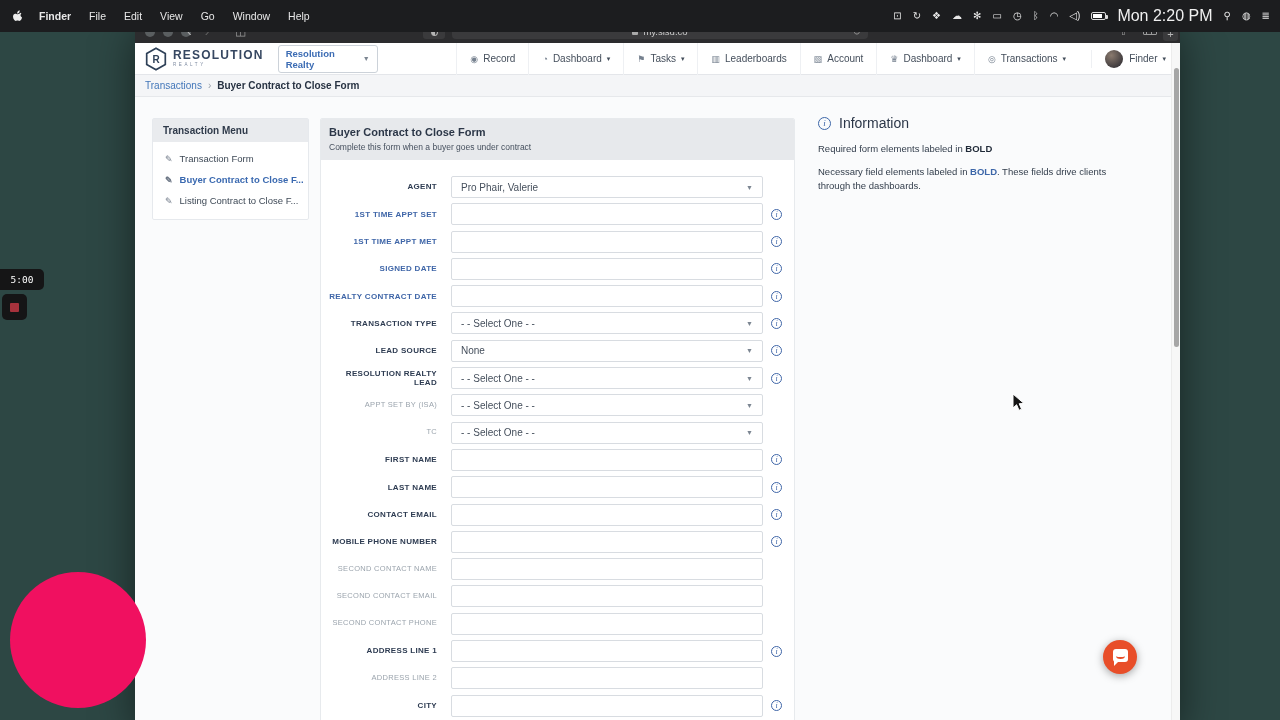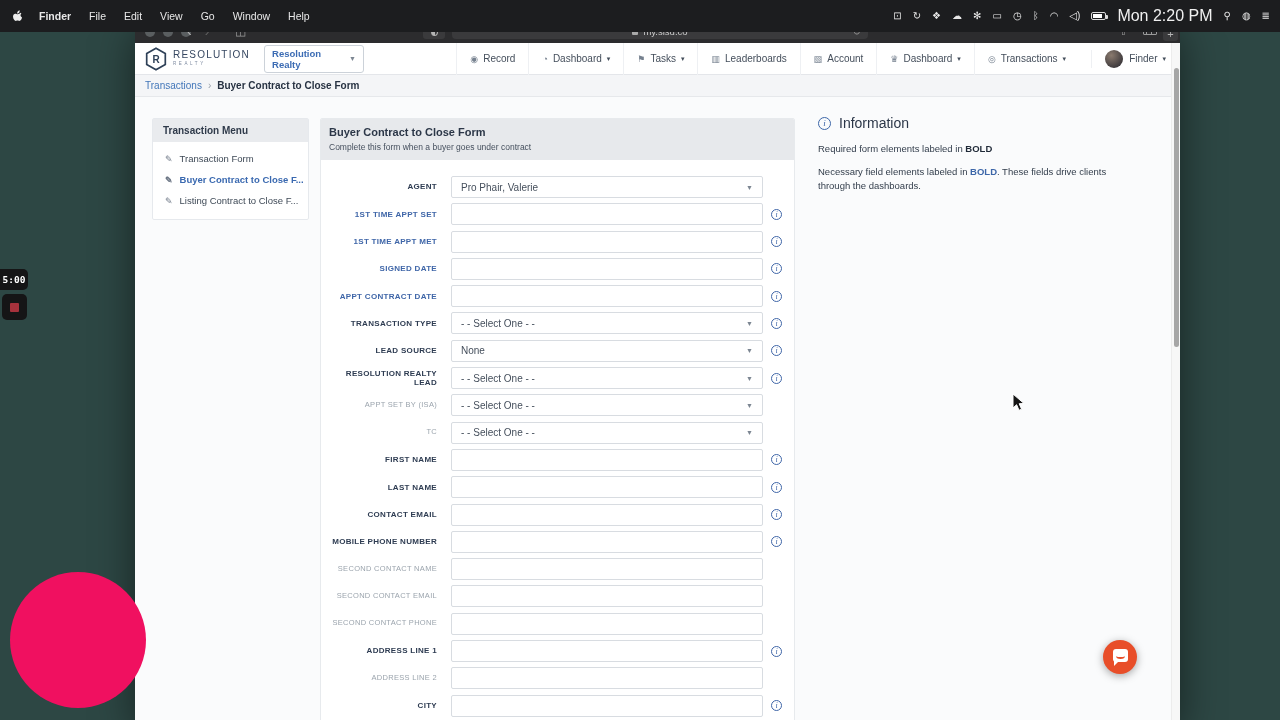--- a/index.html
+++ b/index.html
@@ -42,21 +42,21 @@
   .tabs-ic{width:9px;height:7px;border:1px solid #9a9a9a;border-radius:1px;position:relative}
   .tabs-ic::before{content:'';position:absolute;left:2px;top:-3px;width:9px;height:7px;border:1px solid #9a9a9a;border-radius:1px}
   .plus-btn{position:absolute;right:2px;top:6px;width:15px;height:15px;background:#3a3a3c;border-radius:3px;color:#b5b5b5;
     font-size:11px;display:flex;align-items:center;justify-content:center}
 
   
   .page{position:relative;height:677px;background:#fafbfc}
   .appheader{height:32px;background:#fff;border-bottom:1px solid #e4e6ea;display:flex;align-items:center;padding-left:8px}
   .logo{display:flex;align-items:center;gap:6px;margin-left:2px}
   .logo-txt{display:flex;flex-direction:column;line-height:1}
-  .logo-l1{font-size:10px;font-weight:normal;letter-spacing:1.2px;color:#364761}
+  .logo-l1{font-size:12px;font-weight:bold;letter-spacing:1.2px;color:#364761}
   .logo-l2{font-size:4.5px;letter-spacing:2.6px;color:#7d8aa0;margin-top:2px}
   .team-select{margin-left:14px;width:100px;border:1px solid #ccd2d9;border-radius:3px;padding:2px 7px;display:flex;align-items:center;
     justify-content:space-between;background:#fff}
   .team-select .val{color:#3c6cb4;font-size:9.5px;font-weight:bold}
   .caret{color:#7c8692;font-size:7px}
   .main-nav{margin-left:auto;display:flex;align-items:stretch;height:32px;margin-right:12px}
   .nav-item{display:flex;align-items:center;padding:0 13px;border-left:1px solid #eef0f3;font-size:10px;color:#444e5b;white-space:nowrap}
   .nav-ic{font-size:9px;color:#76markdown829px;color:#76818f;margin-right:5px}
   .nav-ic{font-size:9px;color:#76818f;margin-right:5px}
   .nav-caret{font-size:7px;color:#444e5b;margin-left:5px}
@@ -105,22 +105,22 @@
   .ip-p{font-size:9.5px;color:#323d4b;line-height:1.55;margin-top:11px}
   .ip-p + .ip-p{margin-top:8px}
   .b-dark{font-weight:bold;color:#1f2937}
   .b-blue{font-weight:bold;color:#3c66a8}
 
   
   .scrollbar{position:absolute;right:0;top:23px;bottom:0;width:9px;background:#f7f7f7;border-left:1px solid #ececec}
   .sb-thumb{position:absolute;left:1.5px;top:25px;width:5px;height:279px;border-radius:3px;background:#a6a6a6}
 
   
-  .rec-timer{position:absolute;left:0;top:269px;width:28px;height:21px;background:#151516;border-radius:0 5px 5px 0;color:#fff;
-    font-size:9.5px;font-weight:bold;font-family:"DejaVu Sans Mono",monospace;display:flex;align-items:center;justify-content:center;z-index:45}
+  .rec-timer{position:absolute;left:0;top:269px;width:44px;height:21px;background:#151516;border-radius:0 5px 5px 0;color:#fff;
+    font-size:9.5px;font-weight:normal;font-family:"DejaVu Sans Mono",monospace;display:flex;align-items:center;justify-content:center;z-index:45}
   .rec-stop{position:absolute;left:2px;top:294px;width:25px;height:26px;background:#151516;border-radius:5px;display:flex;
     align-items:center;justify-content:center;z-index:45}
   .rec-stop-sq{width:9px;height:9px;background:#a6323c;border-radius:1px}
   .webcam{position:absolute;left:10px;top:572px;width:136px;height:136px;border-radius:50%;background:#f01060;z-index:50}
   .chat-btn{position:absolute;left:1103px;top:640px;width:34px;height:34px;border-radius:50%;background:#e84e29;
     box-shadow:0 2px 8px rgba(0,0,0,.35);z-index:50}
   .chat-ic{width:15px;height:13px;background:#fff;border-radius:3px;position:relative;margin:9px auto 0}
   .chat-ic::before{content:'';position:absolute;bottom:-4px;left:1px;border:3px solid transparent;border-top-color:#fff;border-left-color:#fff}
   .chat-ic::after{content:'';position:absolute;left:3px;top:4px;width:9px;height:4px;border-bottom:2px solid #e84e29;border-radius:0 0 50% 50%}
   .cursor{position:absolute;left:1012px;top:393px;z-index:60}
@@ -301,21 +301,21 @@
                 <label class="flabel blue">1ST TIME APPT MET</label>
                 <input type="text" class="finput" style="">
                 <span class="info-ic">i</span>
               </div>
               <div class="frow">
                 <label class="flabel blue">SIGNED DATE</label>
                 <input type="text" class="finput" style="">
                 <span class="info-ic">i</span>
               </div>
               <div class="frow">
-                <label class="flabel blue">APPT CONTRACT DATE</label>
+                <label class="flabel blue">REALTY CONTRACT DATE</label>
                 <input type="text" class="finput" style="">
                 <span class="info-ic">i</span>
               </div>
               <div class="frow">
                 <label class="flabel bold">TRANSACTION TYPE</label>
                 <div class="fselect">
                   <span class="fsel-val">- - Select One - -</span>
                   <span class="caret">▼</span>
                 </div>
                 <span class="info-ic">i</span>

